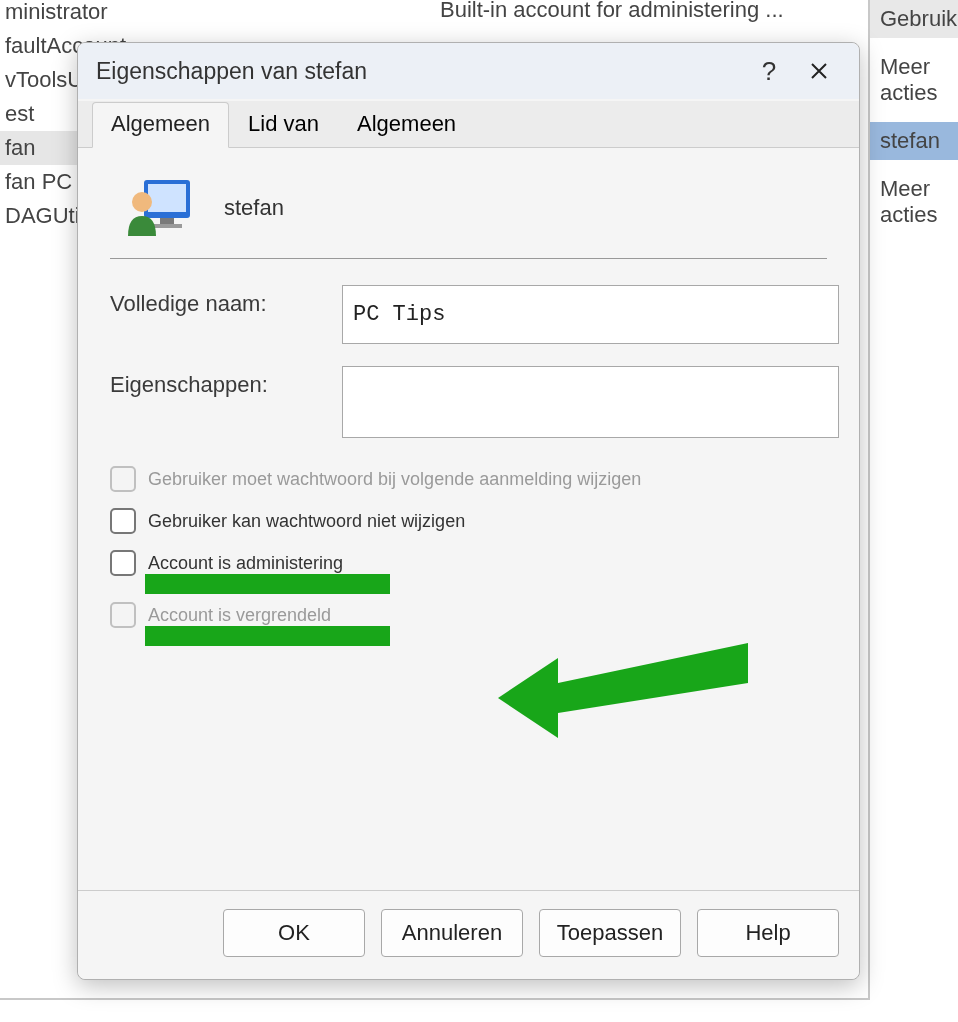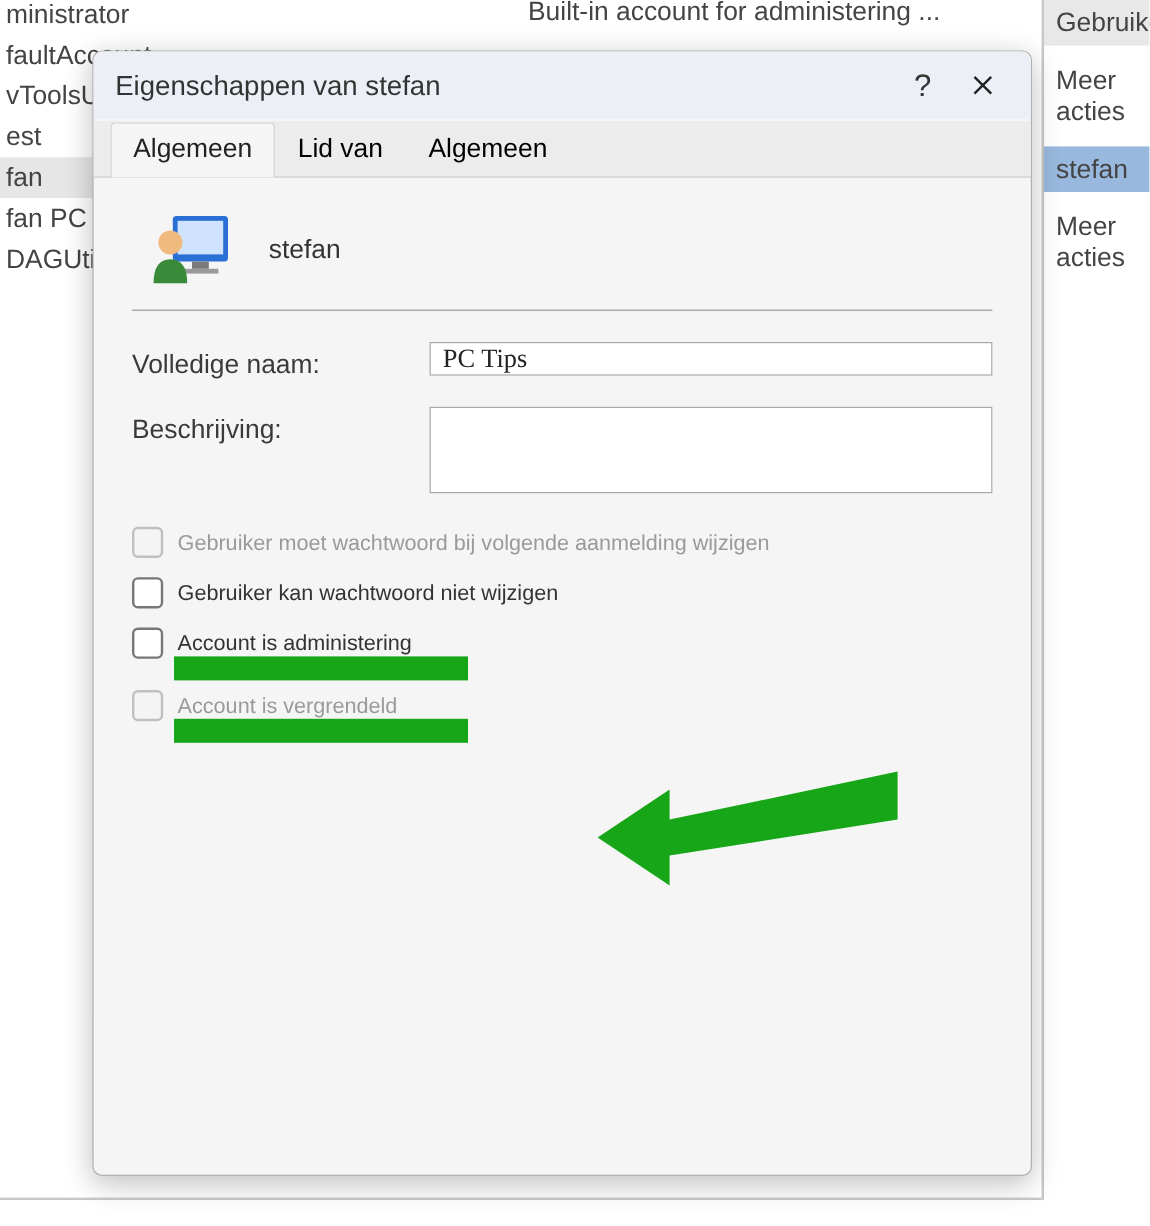--- a/index.html
+++ b/index.html
@@ -49,26 +49,27 @@
 
   .tabrow { display: flex; padding-left: 14px; background: #ececec; border-bottom: 1px solid #ccc; margin-top:2px;}
   .tab { padding: 8px 18px 10px 18px; font-size: 22px; color: #000000; border: 1px solid transparent; position: relative; top: 1px; }
   .tab.active { background: #f5f5f5; border: 1px solid #ccc; border-bottom: 1px solid #f5f5f5; border-radius: 4px 4px 0 0; color: #222; }
 
   .content { flex: 1; padding: 18px 32px 0 32px; position: relative; }
   .user-head { display: flex; align-items: center; gap: 30px; margin: 6px 0 14px 12px; }
   .user-name { font-size: 22px; color: #333; }
   .hr { border: 0; border-top: 1px solid #999; margin: 0 0 26px 0; }
 
-  .formrow { display: flex; align-items: flex-start; margin-bottom: 22px; gap: 28px; }
+  .formrow { display: flex; align-items: flex-start; margin-bottom: 22px; }
   .formlabel { width: 220px; color: #3a3a3a; padding-top: 6px; font-size: 22px; }
   .forminput { flex: 1; }
   .forminput input, .forminput textarea {
-    width: 100%; border: 1px solid #a8a8a8; padding: 0 10px; font-size: 22px; background: #fff; color: #222;
-    font-family: Liberation Serif, serif;
+    width: 100%; border: 1px solid #a8a8a8; padding: 16px 10px; font-size: 22px; background: #fff; color: #222;
+    font-family: Liberation Mono, monospace;
+    margin-left: 12px;
   }
   .forminput textarea { height: 72px; resize: none; }
 
   .checks { margin-top: 8px; }
   .checkrow { display: flex; align-items: center; gap: 12px; margin-bottom: 16px; font-size: 18px; position: relative; }
   .checkbox {
     width: 26px; height: 26px; border: 2px solid #777; border-radius: 5px; background: #fff;
     display: flex; align-items: center; justify-content: center; flex-shrink: 0;
   }
   .checkbox.checked { background: #0a4db3; border-color: #0a4db3; }
@@ -145,21 +146,21 @@
       </svg>
       <div class="user-name">stefan</div>
     </div>
     <hr class="hr">
 
     <div class="formrow">
       <div class="formlabel">Volledige naam:</div>
       <div class="forminput"><input type="text" value="PC Tips" style=""></div>
     </div>
     <div class="formrow">
-      <div class="formlabel">Beschrijving:</div>
+      <div class="formlabel">Eigenschappen:</div>
       <div class="forminput"><textarea style=""></textarea></div>
     </div>
 
     <div class="checks">
       <div class="checkrow disabled">
         <div class="checkbox"></div>
         <span>Gebruiker moet wachtwoord bij volgende aanmelding wijzigen</span>
       </div>
       <div class="checkrow">
         <div class="checkbox"></div>
@@ -177,13 +178,19 @@
       </div>
     </div>
 
     <div class="arrow-wrap">
       <svg width="260" height="120" viewBox="0 0 260 120">
         <polygon points="0,70 60,30 60,55 250,15 250,55 60,85 60,110" fill="#18a619"></polygon>
       </svg>
     </div>
   </div>
 
+  <div class="buttonbar">
+    <div class="btn">OK</div>
+    <div class="btn">Annuleren</div>
+    <div class="btn">Toepassen</div>
+    <div class="btn">Help</div>
+  </div>
 </div>
 
 </body></html>

